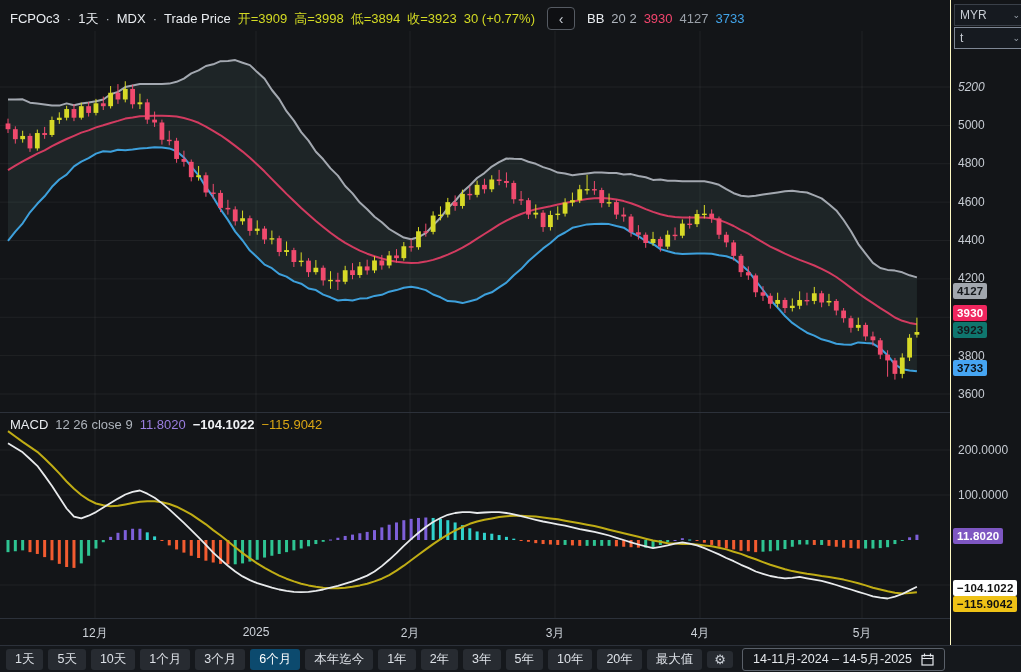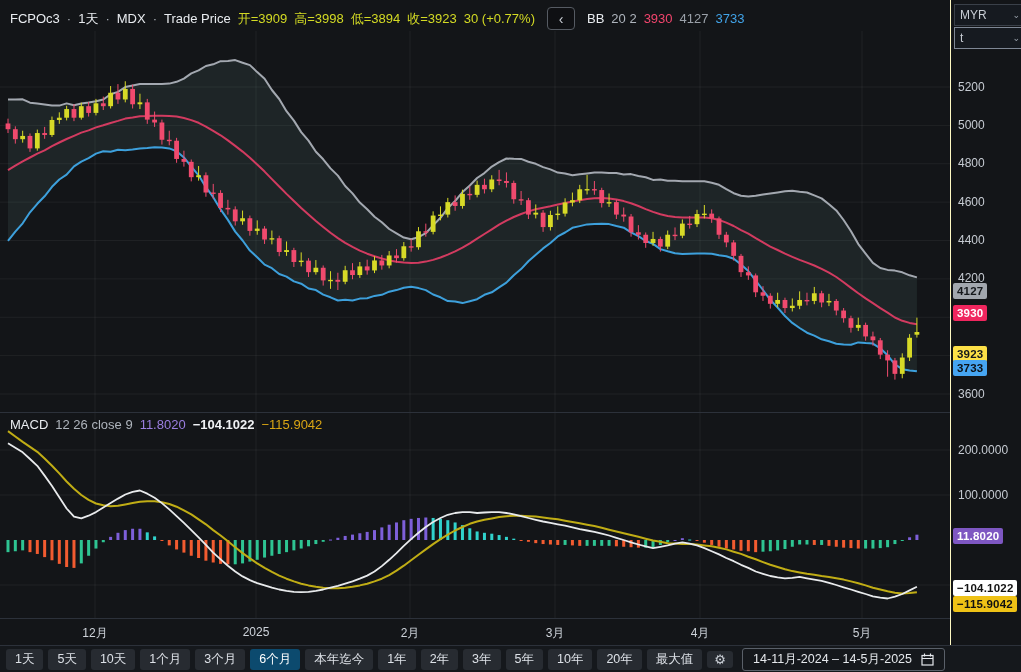--- a/index.html
+++ b/index.html
@@ -504,33 +504,33 @@
 
   <div id="right-axis">
     <div class="sel" id="currency-sel">
       <span>MYR</span>
       <span class="chev">⌄</span>
     </div>
     <div class="sel" id="unit-sel">
       <span>t</span>
       <span class="chev">⌄</span>
     </div>
-  <div class="ptick" style="top: 80px;">5200</div>
+  <div class="ptick" style="top: 80px; font-style: italic;">5200</div>
       <div class="ptick" style="top: 118px;">5000</div>
       <div class="ptick" style="top: 156px;">4800</div>
       <div class="ptick" style="top: 195px;">4600</div>
       <div class="ptick" style="top: 233px;">4400</div>
       <div class="ptick" style="top: 271px;">4200</div>
       <div class="ptick" style="top: 349px;">3800</div>
       <div class="ptick" style="top: 387px;">3600</div>
       <div class="ptick" style="top: 443px;">200.0000</div>
       <div class="ptick" style="top: 488px;">100.0000</div>
       <div class="badge" style="top: 283px; background: rgb(162, 167, 174); color: rgb(21, 24, 28);">4127</div>
       <div class="badge" style="top: 305px; background: rgb(240, 38, 94); color: rgb(255, 255, 255);">3930</div>
-      <div class="badge" style="top: 322px; background: #fde047; color: rgb(21, 24, 28); margin-top: 24px;">3923</div>
+      <div class="badge" style="top: 322px; background: #0f766e; color: rgb(21, 24, 28);">3923</div>
       <div class="badge" style="top: 360px; background: rgb(70, 165, 242); color: rgb(13, 17, 20);">3733</div>
       <div class="badge" style="top: 528px; background: rgb(126, 87, 194); color: rgb(255, 255, 255);">11.8020</div>
       <div class="badge" style="top: 580px; background: rgb(255, 255, 255); color: rgb(17, 17, 17);">−104.1022</div>
       <div class="badge" style="top: 596px; background: rgb(239, 194, 22); color: rgb(17, 17, 17);">−115.9042</div>
     </div>
 
   <div id="toolbar">
     <span id="range-buttons" style="display:flex;gap:5px">
         <div class="rbtn">1天</div>
         <div class="rbtn">5天</div>

